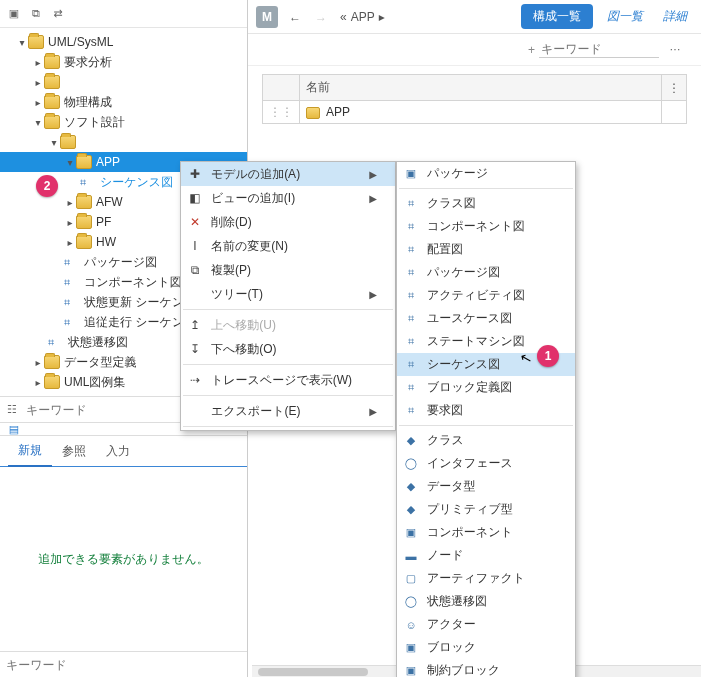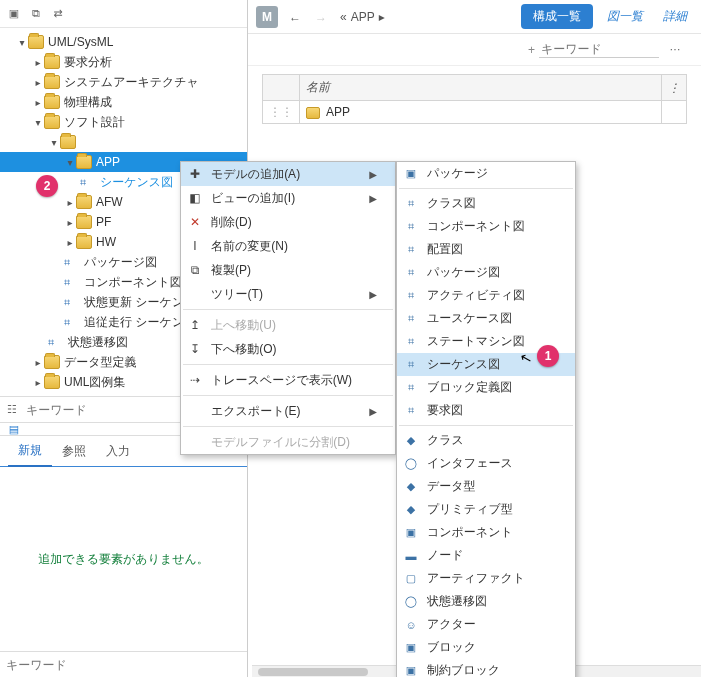--- a/index.html
+++ b/index.html
@@ -140,21 +140,21 @@
     font-size:12px;color:#888;outline:none;
   }
   .table-wrap { padding:8px 14px 0 14px; }
   table.data {
     width:100%; border-collapse:collapse; border:1px solid #d4d4d4;
   }
   table.data th, table.data td {
     border:1px solid #d4d4d4; padding:4px 6px; text-align:left;
     font-weight:normal;
   }
-  table.data th { background:#f5f5f5; color:#555;font-style:italic;}
+  table.data th { background:#f5f5f5; color:#555;}
   .dragcol { width:22px; text-align:center; color:#aaa;}
   .row-folder { display:inline-block; width:14px; height:12px; background:linear-gradient(#f7d776,#e6b93f); border:1px solid #c79a28; border-radius:2px; margin-right:6px; vertical-align:middle;}
 
   
   .ctx {
     position:absolute;
     background:#fff; border:1px solid #bcbcbc;
     box-shadow:2px 3px 6px rgba(0,0,0,.25);
     font-size:12px;
     z-index:100;
@@ -232,21 +232,20 @@
       <span>UML/SysML</span>
     </div>
     <div class="tree-row indent-2">
         <span class="caret">▸</span>
         <span class="folder"></span>
         <span>要求分析</span>
       </div>
     <div class="tree-row indent-2">
         <span class="caret">▸</span>
         <span class="folder"></span>
-        <span>システムアーキテクチャ</span>
       </div>
     <div class="tree-row indent-2">
         <span class="caret">▸</span>
         <span class="folder"></span>
         <span>物理構成</span>
       </div>
     <div class="tree-row indent-2">
         <span class="caret">▾</span>
         <span class="folder"></span>
         <span>ソフト設計</span>
@@ -414,24 +413,20 @@
     <span class="ctx-ico">⇢</span>
     <span>トレースページで表示(W)</span>
   </div>
   <div class="ctx-sep"></div>
   <div class="ctx-row">
     <span class="ctx-ico"></span>
     <span>エクスポート(E)</span>
     <span class="arrow-r">▶</span>
   </div>
   <div class="ctx-sep"></div>
-  <div class="ctx-row disabled">
-    <span class="ctx-ico"></span>
-    <span>モデルファイルに分割(D)</span>
-  </div>
 </div>
 
 <div class="ctx2" style="left:396px; top:161px; width:180px;">
   <div class="ctx2-row">
       <span class="ctx2-ico">▣</span>
       <span>パッケージ</span>
     </div>
   <div class="ctx2-sep"></div>
   <div class="ctx2-row">
       <span class="ctx2-ico">⌗</span>

